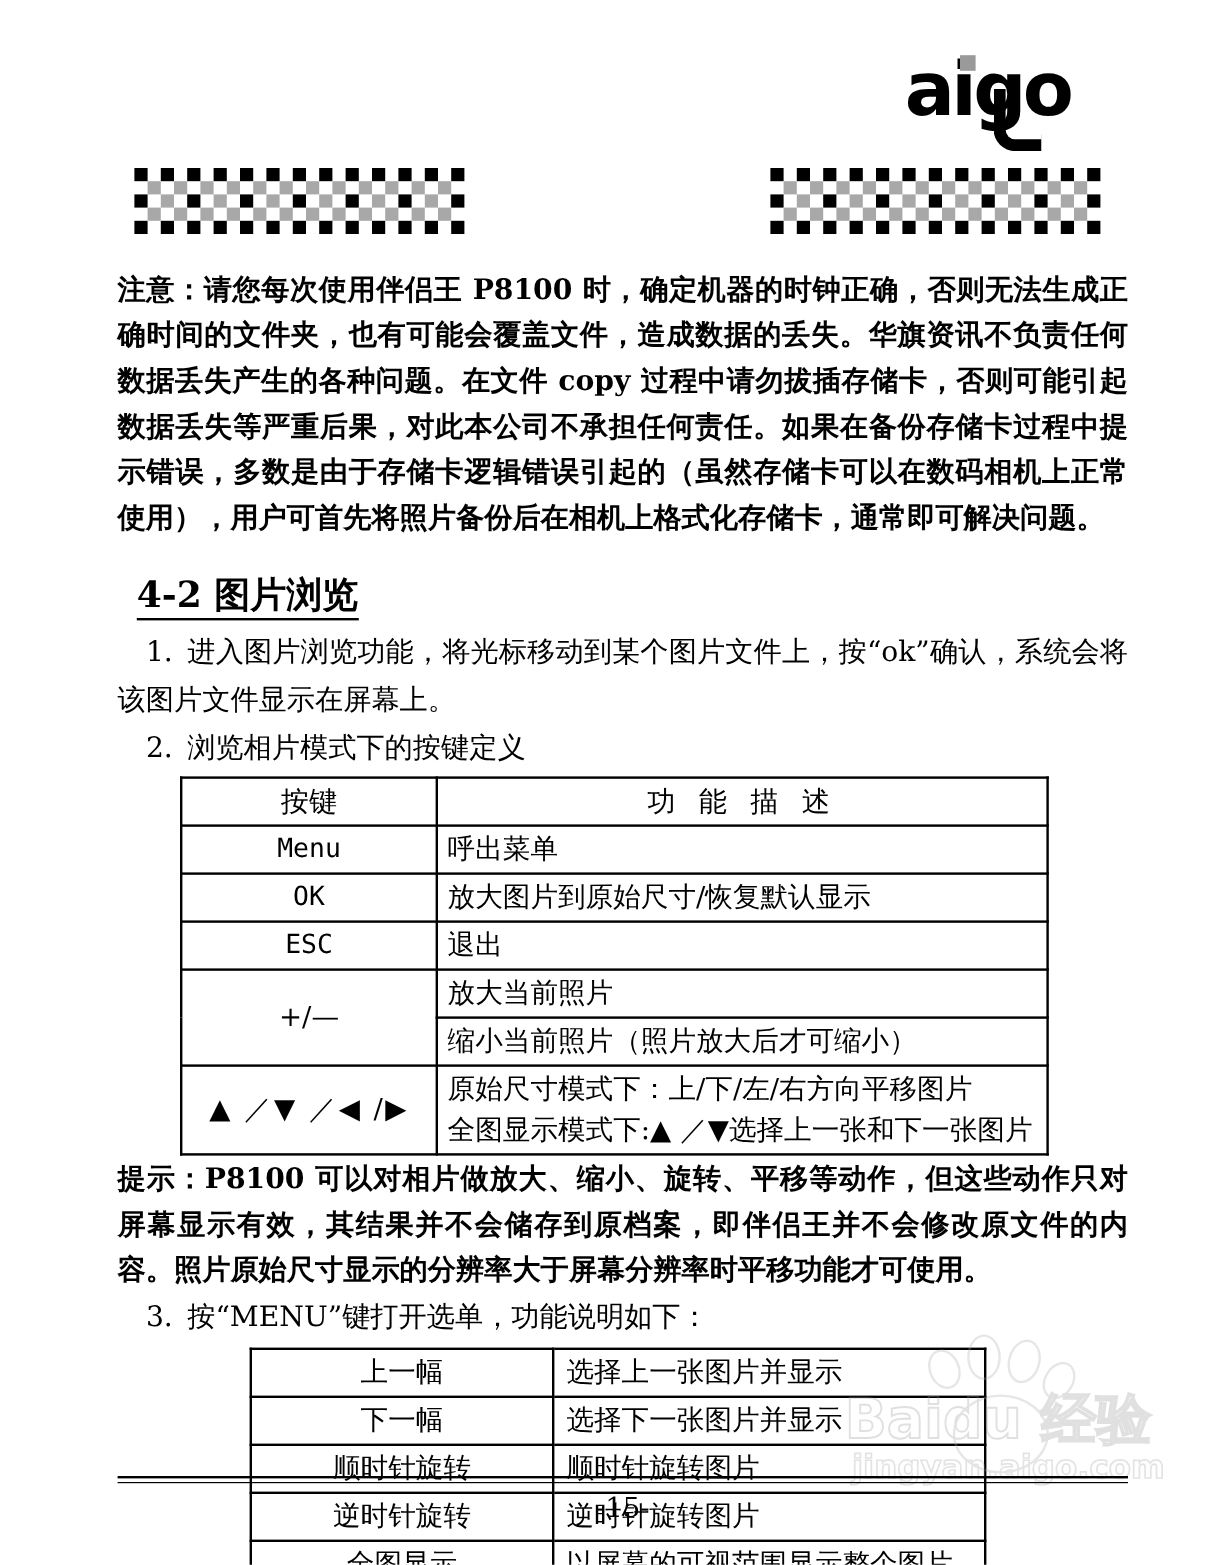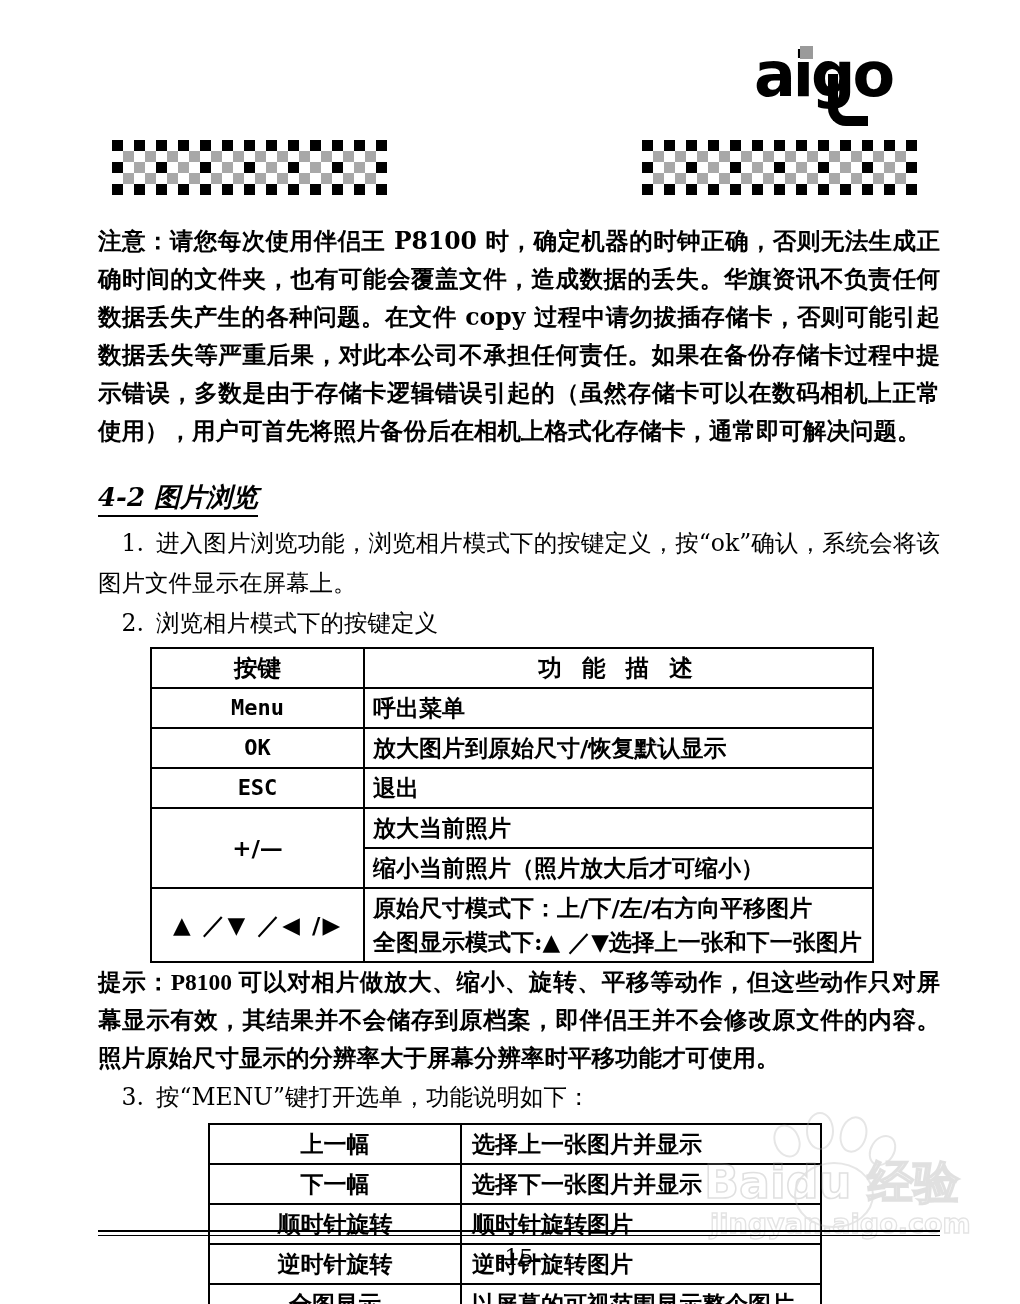--- a/index.html
+++ b/index.html
@@ -97,29 +97,28 @@
     font-size: 23.5px;
     line-height: 38px;
     text-align: justify;
     text-justify: inter-ideograph;
     letter-spacing: 0px;
     font-weight: 600;
   }
   p.note { margin-bottom: 4px; }
 
   h2.section {
-    margin: 16px 0 6px 0;
-    font-size: 26px;
+    margin: 16px 0 6px 16px;
+    font-size: 30px;
     font-weight: bold;
     line-height: 34px;
     display: inline-block;
     border-bottom: 2.5px solid #000;
     padding-bottom: 1px;
     font-family: "DejaVu Serif", "Liberation Serif", serif;
-    font-style: italic;
   }
   .section-wrap { margin-top: 14px; }
 
   ol.steps { margin: 0; padding: 0; list-style: none; }
   li.step {
     font-size: 23.5px;
     line-height: 40px;
     margin: 0;
     text-align: justify;
     text-justify: inter-ideograph;
@@ -135,21 +134,21 @@
   
   table.doc-table {
     border-collapse: collapse;
     table-layout: fixed;
     font-size: 23px;
   }
   table.doc-table td,
   table.doc-table th {
     border: 2.2px solid #000;
     padding: 2px 6px;
-    font-weight: bold;
+    font-weight: normal;
     vertical-align: middle;
     line-height: 34px;
   }
   .tbl1 {
     width: 722px;
     margin-left: 52px;
     margin-top: 4px;
   }
   .tbl1 col.c1 { width: 213px; }
   .tbl1 col.c2 { width: 509px; }
@@ -162,21 +161,21 @@
     text-align: center;
     font-family: "DejaVu Serif", "Liberation Serif", serif;
     font-size: 23px;
   }
   .tbl1 .desc {
     text-align: left;
     padding-left: 8px;
   }
   .tbl1 th.hd {
     text-align: center;
-    font-weight: bold;
+    font-weight: normal;
     font-size: 23.5px;
     margin-left: 44px;
   }
   .hdspaced { letter-spacing: 6px; }
   .arrowcell {
     text-align: center;
     font-size: 23px;
     letter-spacing: 2px;
   }
   .twoline { line-height: 33px; padding-top: 2px; padding-bottom: 2px; }
@@ -186,21 +185,20 @@
     margin-left: 110px;
     margin-top: 6px;
   }
   .tbl2 col.d1 { width: 252px; }
   .tbl2 col.d2 { width: 360px; }
   .tbl2 .opt { text-align: center; font-size: 23px; }
   .tbl2 .optdesc { text-align: left; padding-left: 10px; font-size: 23px; }
 
   .tip {
     margin-top: 6px;
-    font-family: Liberation Serif, serif;
   }
 
   
   .footer {
     position: absolute;
     left: 98px;
     bottom: 34px;
     width: 842px;
   }
   .footer-rule {
@@ -287,21 +285,21 @@
   <div class="content">
 
     <p class="para note">注意：请您每次使用伴侣王 P8100 时，确定机器的时钟正确，否则无法生成正确时间的文件夹，也有可能会覆盖文件，造成数据的丢失。华旗资讯不负责任何数据丢失产生的各种问题。在文件 copy 过程中请勿拔插存储卡，否则可能引起数据丢失等严重后果，对此本公司不承担任何责任。如果在备份存储卡过程中提示错误，多数是由于存储卡逻辑错误引起的（虽然存储卡可以在数码相机上正常使用），用户可首先将照片备份后在相机上格式化存储卡，通常即可解决问题。</p>
 
     <div class="section-wrap">
       <h2 class="section">4-2  图片浏览</h2>
     </div>
 
     <ol class="steps">
       <li class="step">
-        <span class="num">1.</span><span>进入图片浏览功能，浏览相片模式下的按键定义，按“ok”确认，系统会将该图片文件显示在屏幕上。</span>
+        <span class="num">1.</span><span>进入图片浏览功能，将光标移动到某个图片文件上，按“ok”确认，系统会将该图片文件显示在屏幕上。</span>
       </li>
       <li class="step">
         <span class="num">2.</span><span>浏览相片模式下的按键定义</span>
       </li>
     </ol>
 
     <table class="doc-table tbl1">
       <colgroup>
           <col class="c1">
           <col class="c2">

